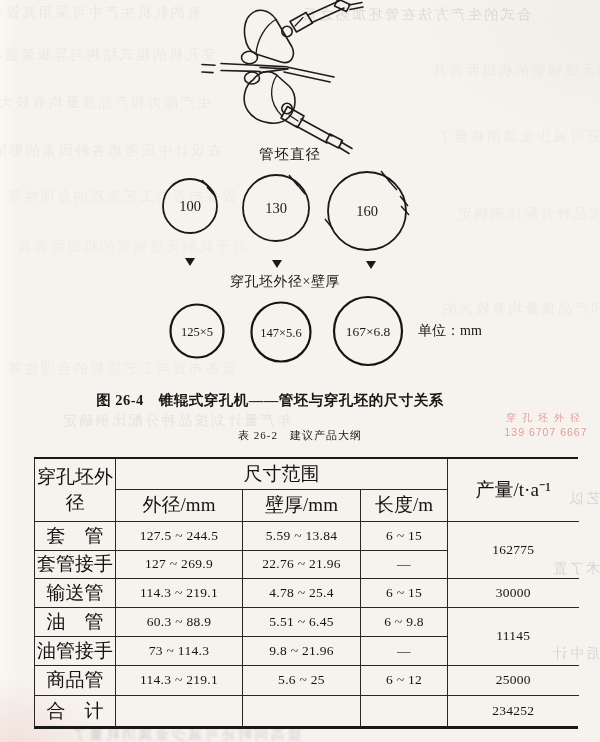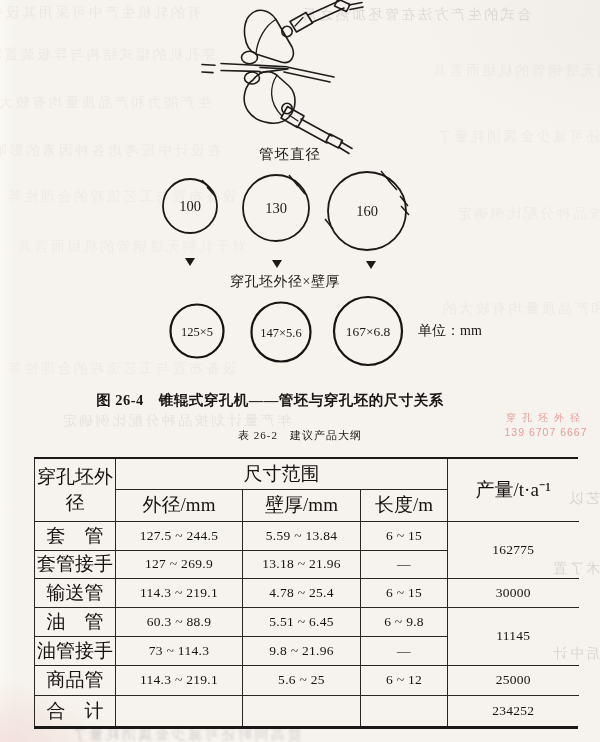--- a/index.html
+++ b/index.html
@@ -162,21 +162,21 @@
       <tr style="height:29px">
         <td>套　管</td>
         <td class="num">127.5 ~ 244.5</td>
         <td class="num">5.59 ~ 13.84</td>
         <td class="num">6 ~ 15</td>
         <td rowspan="2" class="num nr">162775</td>
       </tr>
       <tr style="height:28px">
         <td>套管接手</td>
         <td class="num">127 ~ 269.9</td>
-        <td class="num">13.18 ~ 21.96</td>
+        <td class="num">22.76 ~ 21.96</td>
         <td class="num">—</td>
       </tr>
       <tr style="height:29px">
         <td>输送管</td>
         <td class="num">114.3 ~ 219.1</td>
         <td class="num">4.78 ~ 25.4</td>
         <td class="num">6 ~ 15</td>
         <td class="num nr">30000</td>
       </tr>
       <tr style="height:29px">

